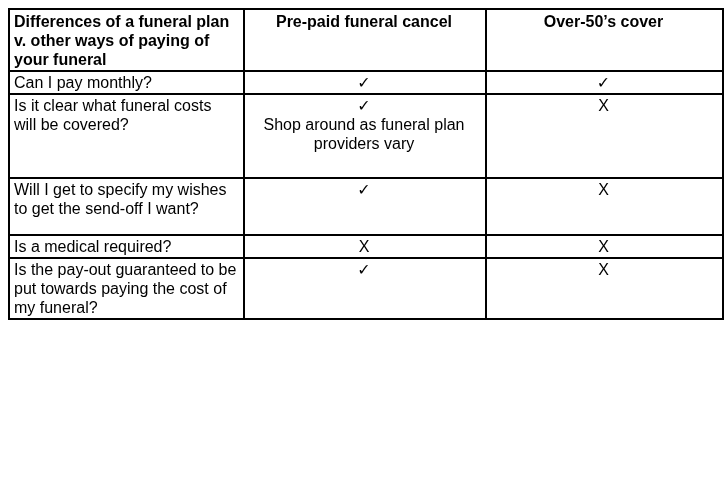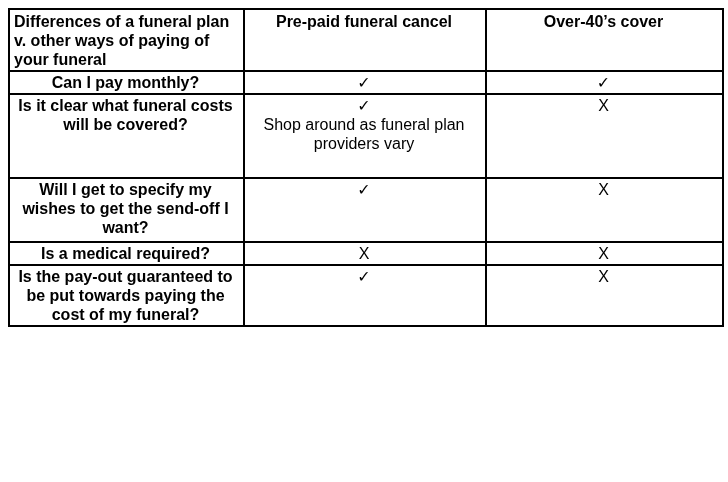--- a/index.html
+++ b/index.html
@@ -31,53 +31,52 @@
   }
   .cmp th {
     font-weight: bold;
     text-align: center;
     padding-top: 2px;
   }
   .cmp th.colq {
     text-align: left;
   }
   .cmp td.q {
-    text-align: center;
-    font-weight: bold;
+    text-align: left;
   }
   .cmp td.m {
     text-align: center;
   }
   .note { white-space: pre-line; }
   
   tr.hHeader { height: 57px; }
   tr.h22 { height: 22px; }
   tr.h43 { height: 43px; }
   tr.h65 { height: 84px; }
-  tr.h57 { height: 64px; }
+  tr.h57 { height: 57px; }
   tr.h81 { height: 81px; }
   tr.h58 { height: 58px; }
   
   td.pt { padding-top: 21px; }
 </style>
 </head>
 <body>
 
 <div class="doc">
   <table class="cmp">
     <colgroup>
       <col style="width:235px">
       <col style="width:242px">
       <col style="width:237px">
     </colgroup>
     <thead>
       <tr class="hHeader">
         <th class="colq">Differences of a funeral plan v. other ways of paying of your funeral</th>
         <th>Pre-paid funeral cancel</th>
-        <th>Over-40’s cover</th>
+        <th>Over-50’s cover</th>
       </tr>
     </thead>
     <tbody>
       <tr class="h22">
         <td class="q">Can I pay monthly?</td>
         <td class="m"><span>✓</span></td>
         <td class="m"><span>✓</span></td>
       </tr>
       <tr class="h65">
         <td class="q">Is it clear what funeral costs will be covered?</td>

